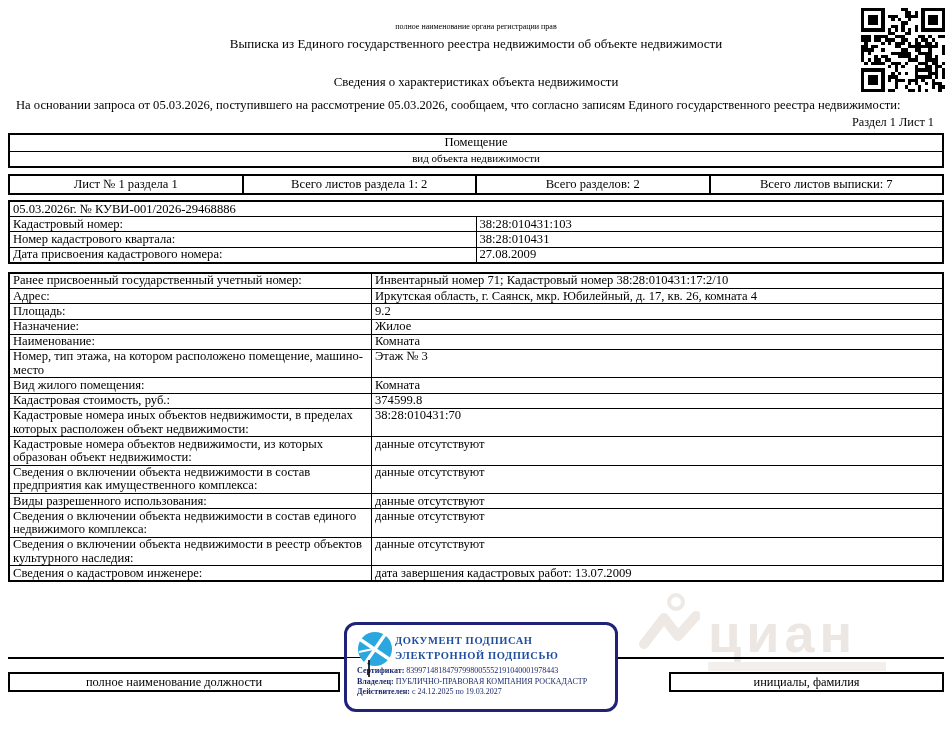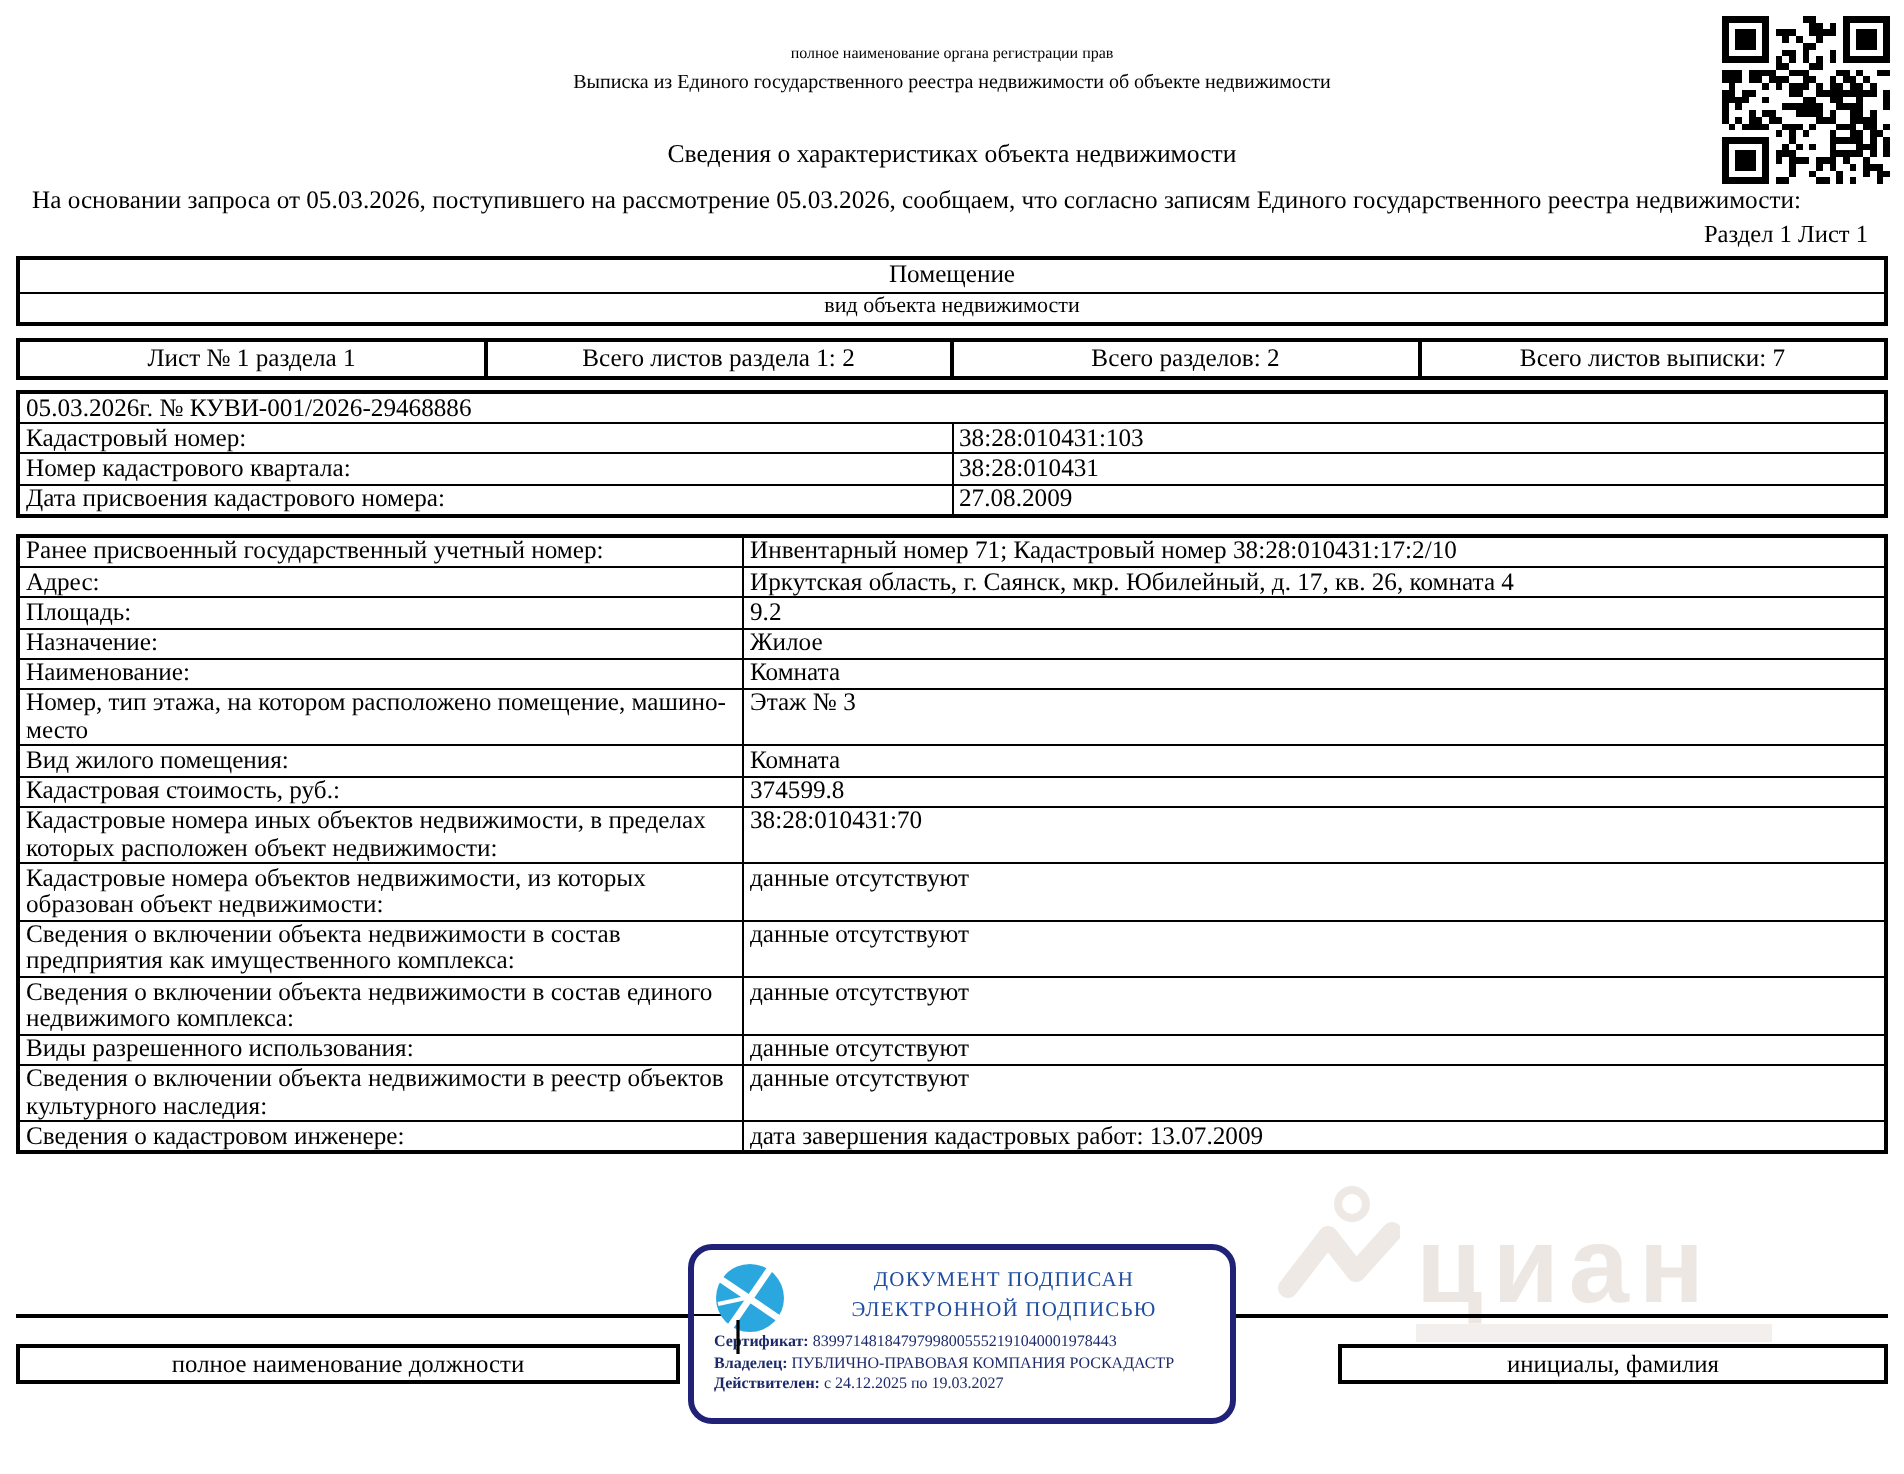--- a/index.html
+++ b/index.html
@@ -8,21 +8,21 @@
     background:#fff;color:#000;
     font-family:"Liberation Serif", serif;
     -webkit-font-smoothing:antialiased;
   }
   .content{margin:0 8px;position:relative;z-index:2;}
 
   
   .head-block{width:868px;margin:22px auto 0;text-align:center;}
   .org-name{font-size:12.8px;text-decoration:underline;}
   .org-caption{font-size:8px;margin-top:1px;}
-  .doc-title{font-size:10px;margin-top:5px;}
+  .doc-title{font-size:13px;margin-top:5px;}
   .section-title{text-align:center;font-size:12.8px;margin-top:23px;}
   .request-line{font-size:12.6px;margin:8px 8px 0;}
   .section-sheet{font-size:12.3px;margin:2px 10px 0;text-align:right;}
 
   
   .qr{position:absolute;left:861px;top:8px;width:84px;height:84px;z-index:3;}
   .qr svg{display:block;}
 
   
   table{border-collapse:collapse;width:936px;table-layout:fixed;}
@@ -44,22 +44,22 @@
   .footer-cell.position{width:332px;}
   .footer-cell.middle{border:none;flex:1;}
   .footer-cell.name{width:275px;}
 
   
   .stamp{
     position:absolute;left:344px;top:622px;width:274px;height:90px;z-index:6;
     background:#fff;border:3px solid var(--stamp-border,#1f2276);border-radius:12px;
     box-sizing:border-box;
   }
-  .stamp-titles{margin:8px 6px 0 48px;text-align:center;color:var(--stamp-title,#1f4ea1);
-    font-weight:normal;font-size:10.5px;letter-spacing:0.6px;line-height:15px;}
+  .stamp-titles{margin:8px 6px 0 48px;color:var(--stamp-title,#1f4ea1);
+    font-weight:bold;font-size:10.5px;letter-spacing:0.6px;line-height:15px;}
   .stamp-details{margin:3px 8px 0 10px;color:var(--stamp-text,#1c2a6b);font-size:8px;line-height:10.5px;}
   .stamp-details b{font-weight:bold;}
   .stamp-logo{position:absolute;left:8px;top:5px;}
   .stamp-artifact-line{position:absolute;left:0;top:32px;width:28px;border-top:1.5px solid #000;}
 
   
   .watermark{position:absolute;left:638px;top:592px;z-index:1;display:flex;align-items:flex-start;
     color:var(--wm-color,#ece7e3);}
   .wm-text{font-family:"Liberation Sans",sans-serif;font-weight:bold;font-size:54px;line-height:54px;
     letter-spacing:5px;margin:14px 0 0 8px;}
@@ -491,25 +491,25 @@
     </tr>
     <tr>
       <td class="col-label">Кадастровые номера объектов недвижимости, из которых образован объект недвижимости:</td>
       <td>данные отсутствуют</td>
     </tr>
     <tr>
       <td class="col-label">Сведения о включении объекта недвижимости в состав предприятия как имущественного комплекса:</td>
       <td>данные отсутствуют</td>
     </tr>
     <tr>
+      <td class="col-label">Виды разрешенного использования:</td>
+      <td>данные отсутствуют</td>
+    </tr>
+    <tr>
       <td class="col-label">Сведения о включении объекта недвижимости в состав единого недвижимого комплекса:</td>
-      <td>данные отсутствуют</td>
-    </tr>
-    <tr>
-      <td class="col-label">Виды разрешенного использования:</td>
       <td>данные отсутствуют</td>
     </tr>
     <tr>
       <td class="col-label">Сведения о включении объекта недвижимости в реестр объектов культурного наследия:</td>
       <td>данные отсутствуют</td>
     </tr>
     <tr>
       <td class="col-label">Сведения о кадастровом инженере:</td>
       <td>дата завершения кадастровых работ: 13.07.2009</td>
     </tr>

